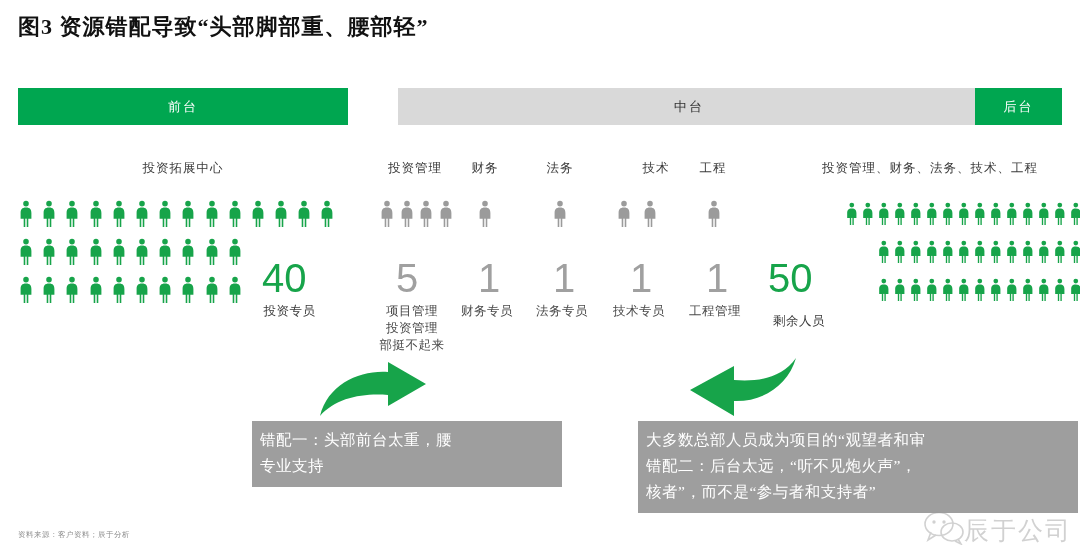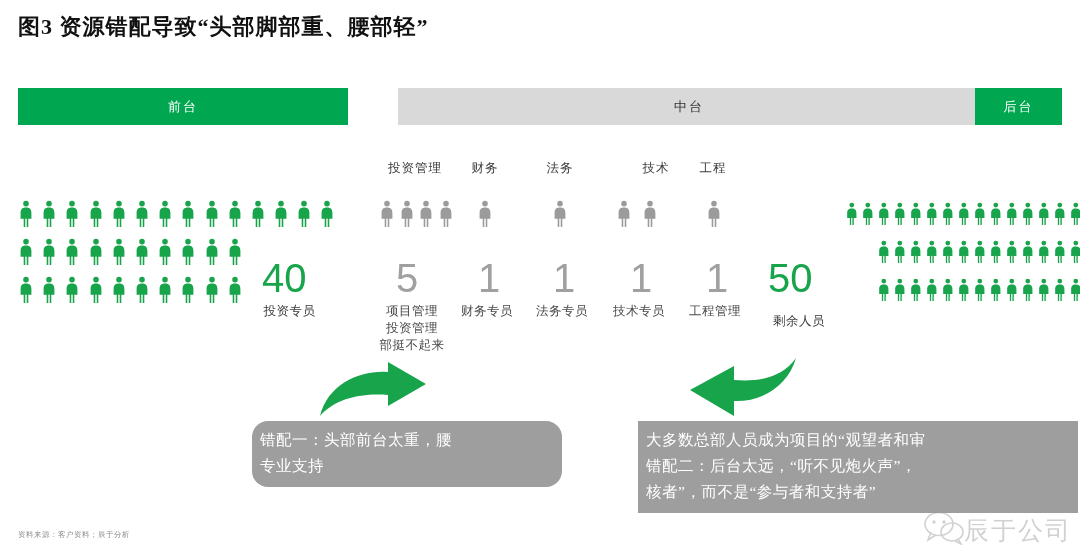--- a/index.html
+++ b/index.html
@@ -67,25 +67,27 @@
   <div class="bar bar-front">
     <span>前台</span>
   </div>
   <div class="bar bar-mid">
     <span>中台</span>
   </div>
   <div class="bar bar-back">
     <span>后台</span>
   </div>
 
+  <div class="collabel" style="left:103px;top:160px;width:160px;">投资拓展中心</div>
   <div class="collabel" style="left:370px;top:160px;width:90px;">投资管理</div>
   <div class="collabel" style="left:455px;top:160px;width:60px;">财务</div>
   <div class="collabel" style="left:530px;top:160px;width:60px;">法务</div>
   <div class="collabel" style="left:626px;top:160px;width:60px;">技术</div>
   <div class="collabel" style="left:683px;top:160px;width:60px;">工程</div>
+  <div class="collabel" style="left:790px;top:160px;width:280px;">投资管理、财务、法务、技术、工程</div>
 
   <div class="people green" id="people-front" style="left:18px;top:200px;">
       <div class="prow" style="margin-bottom: 7px;">
         <span class="fig" style="margin-right: 7.2px;"><svg width="16" height="27" viewBox="0 0 20 34">
             <circle cx="10" cy="4.6" r="3.5" fill="currentColor"></circle>
             <path d="M10 9.5 C 4.8 9.5, 3.2 12.2, 3.2 16.4 L3.2 23.5 L7.1 23.5 L7.1 34 L12.9 34 L12.9 23.5 L16.8 23.5 L16.8 16.4 C 16.8 12.2, 15.2 9.5, 10 9.5 Z" fill="currentColor"></path>
             <rect x="9.1" y="23.5" width="1.8" height="10.5" fill="#ffffff"></rect>
           </svg></span>
         <span class="fig" style="margin-right: 7.2px;"><svg width="16" height="27" viewBox="0 0 20 34">
             <circle cx="10" cy="4.6" r="3.5" fill="currentColor"></circle>
@@ -564,21 +566,21 @@
       <path d="M2 54 C 10 22, 42 8, 70 10 L70 0 L108 22 L70 44 L70 33 C 44 31, 18 36, 2 54 Z" fill="#17a44a"></path>
     </svg>
   </div>
 
   <div class="arrow" style="left:688px;top:356px;width:110px;height:62px;">
     <svg width="110" height="62" viewBox="0 0 110 62">
       <path d="M108 2 C 100 30, 74 46, 46 45 L46 60 L2 34 L46 10 L46 24 C 70 26, 94 22, 108 2 Z" fill="#17a44a"></path>
     </svg>
   </div>
 
-  <div class="callout" style="left:252px;top:421px;width:294px;border-radius:16px;">
+  <div class="callout" style="left:252px;top:421px;width:294px;">
     <div>错配一：头部前台太重，腰</div>
     <div>专业支持</div>
   </div>
 
   <div class="callout" style="left:638px;top:421px;width:424px;">
     <div>大多数总部人员成为项目的“观望者和审</div>
     <div>错配二：后台太远，“听不见炮火声”，</div>
     <div>核者”，而不是“参与者和支持者”</div>
   </div>
 

